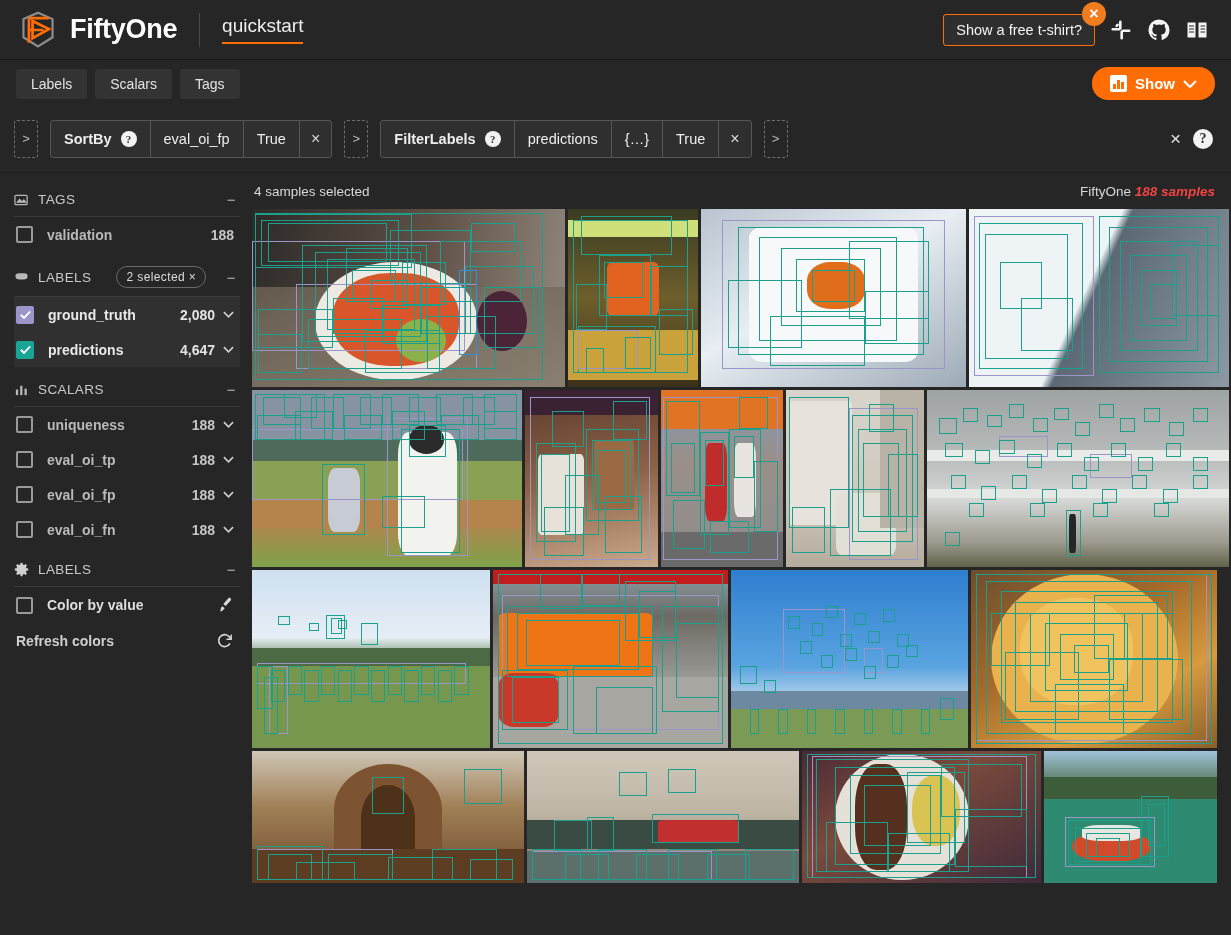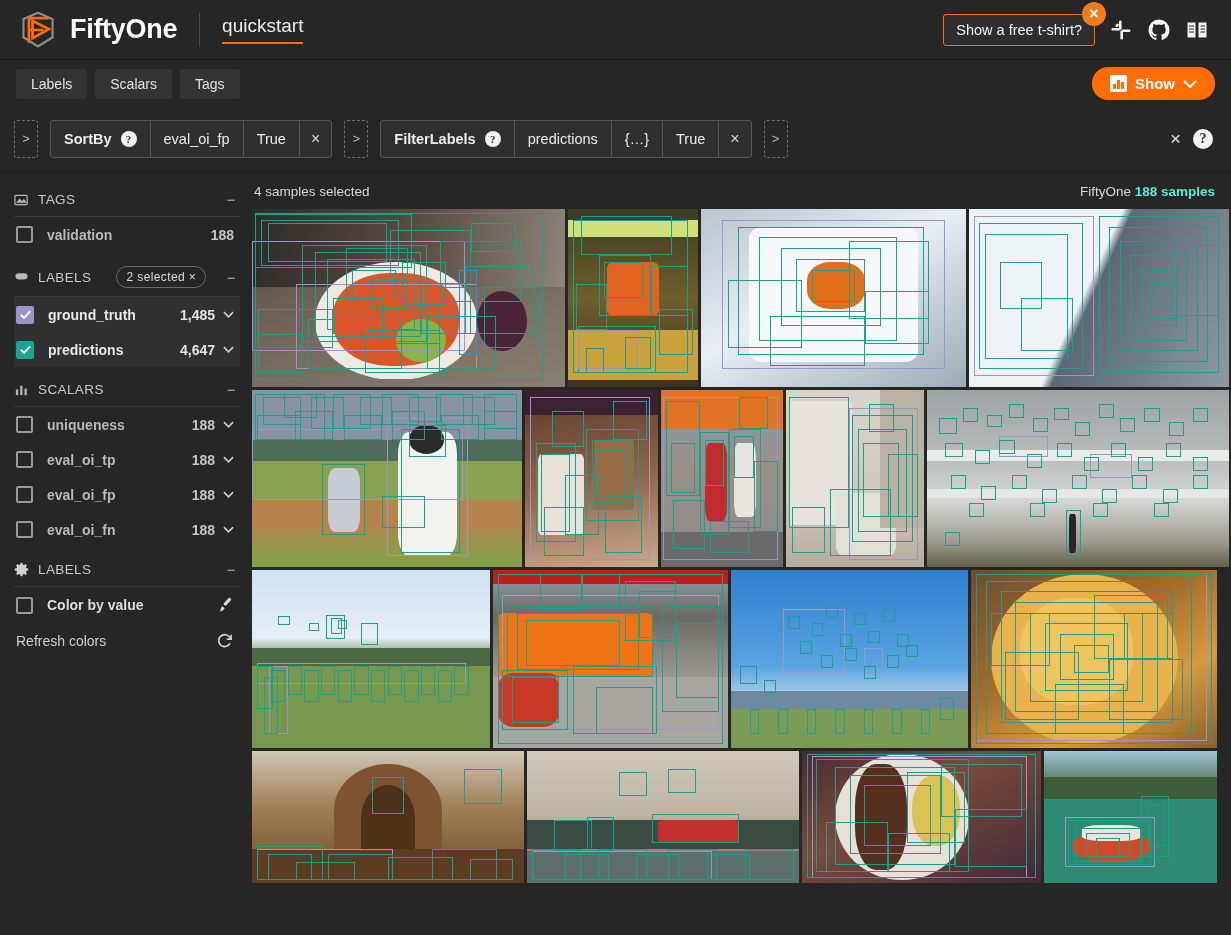--- a/index.html
+++ b/index.html
@@ -267,34 +267,34 @@
   .row .cnt.dim { color: #c6c6c6; }
   .caret { margin-left: 8px; font-size: 9px; color: #cfcfcf; }
   .opt-row {
     display: flex; align-items: center;
     height: 36px; font-size: 14px;
     padding: 0 6px 0 2px;
     cursor: pointer;
   }
   .opt-row .lbl { color: #dedede; font-weight: bold; }
   .opt-row .tool { margin-left: auto; width: 18px; height: 18px; }
-  .opt-row.plain .lbl { font-weight: normal; color: #cfcfcf; }
+  .opt-row.plain .lbl { font-weight: bold; color: #cfcfcf; }
 
   
   .main { flex: 1; display: flex; flex-direction: column; overflow: hidden; background: #262626; }
   .main-head {
     height: 36px;
     display: flex;
     align-items: center;
     padding: 0 16px 0 4px;
     font-size: 13.5px;
     color: #d8d8d8;
   }
   .main-head .right { margin-left: auto; }
-  .main-head b { color: #5eead4; }
+  .main-head b { color: #ef4444; font-style: italic; }
 
   .grid-wrap { flex: 1; overflow: hidden; padding-left: 2px; }
   .grid-row { display: flex; width: 100%; margin-bottom: 3px; }
   .cell { position: relative; overflow: hidden; margin-right: 3px; background: #1b1b1b; }
   .cell:last-child { margin-right: 0; }
   .cell .art { position: absolute; inset: 0; }
   .box { position: absolute; border: 1.6px solid #1aa08c; }
   .box.gt { border-color: #9b95c9; }
   .strip{ position:absolute; left:0; right:0; }
   .blob { position:absolute; border-radius:50%; }
@@ -433,21 +433,21 @@
         <span class="minus">−</span>
       </div>
 
       <div class="row sel">
         <span class="cb on" style="background:#9b95c9;">
           <svg viewBox="0 0 14 14">
               <path d="M2 7.3 L5.4 10.6 L12 3.6" stroke="#ffffff" stroke-width="2" fill="none"></path>
             </svg>
         </span>
         <span class="lbl">ground_truth</span>
-        <span class="cnt">1,485</span>
+        <span class="cnt">2,080</span>
         <span class="caret">
           <svg viewBox="0 0 12 7" width="11" height="7">
               <path d="M1 1 L6 6 L11 1" stroke="#cfcfcf" stroke-width="1.8" fill="none"></path>
             </svg>
         </span>
       </div>
 
       <div class="row sel">
         <span class="cb on" style="background:#19a596;">
           <svg viewBox="0 0 14 14">

